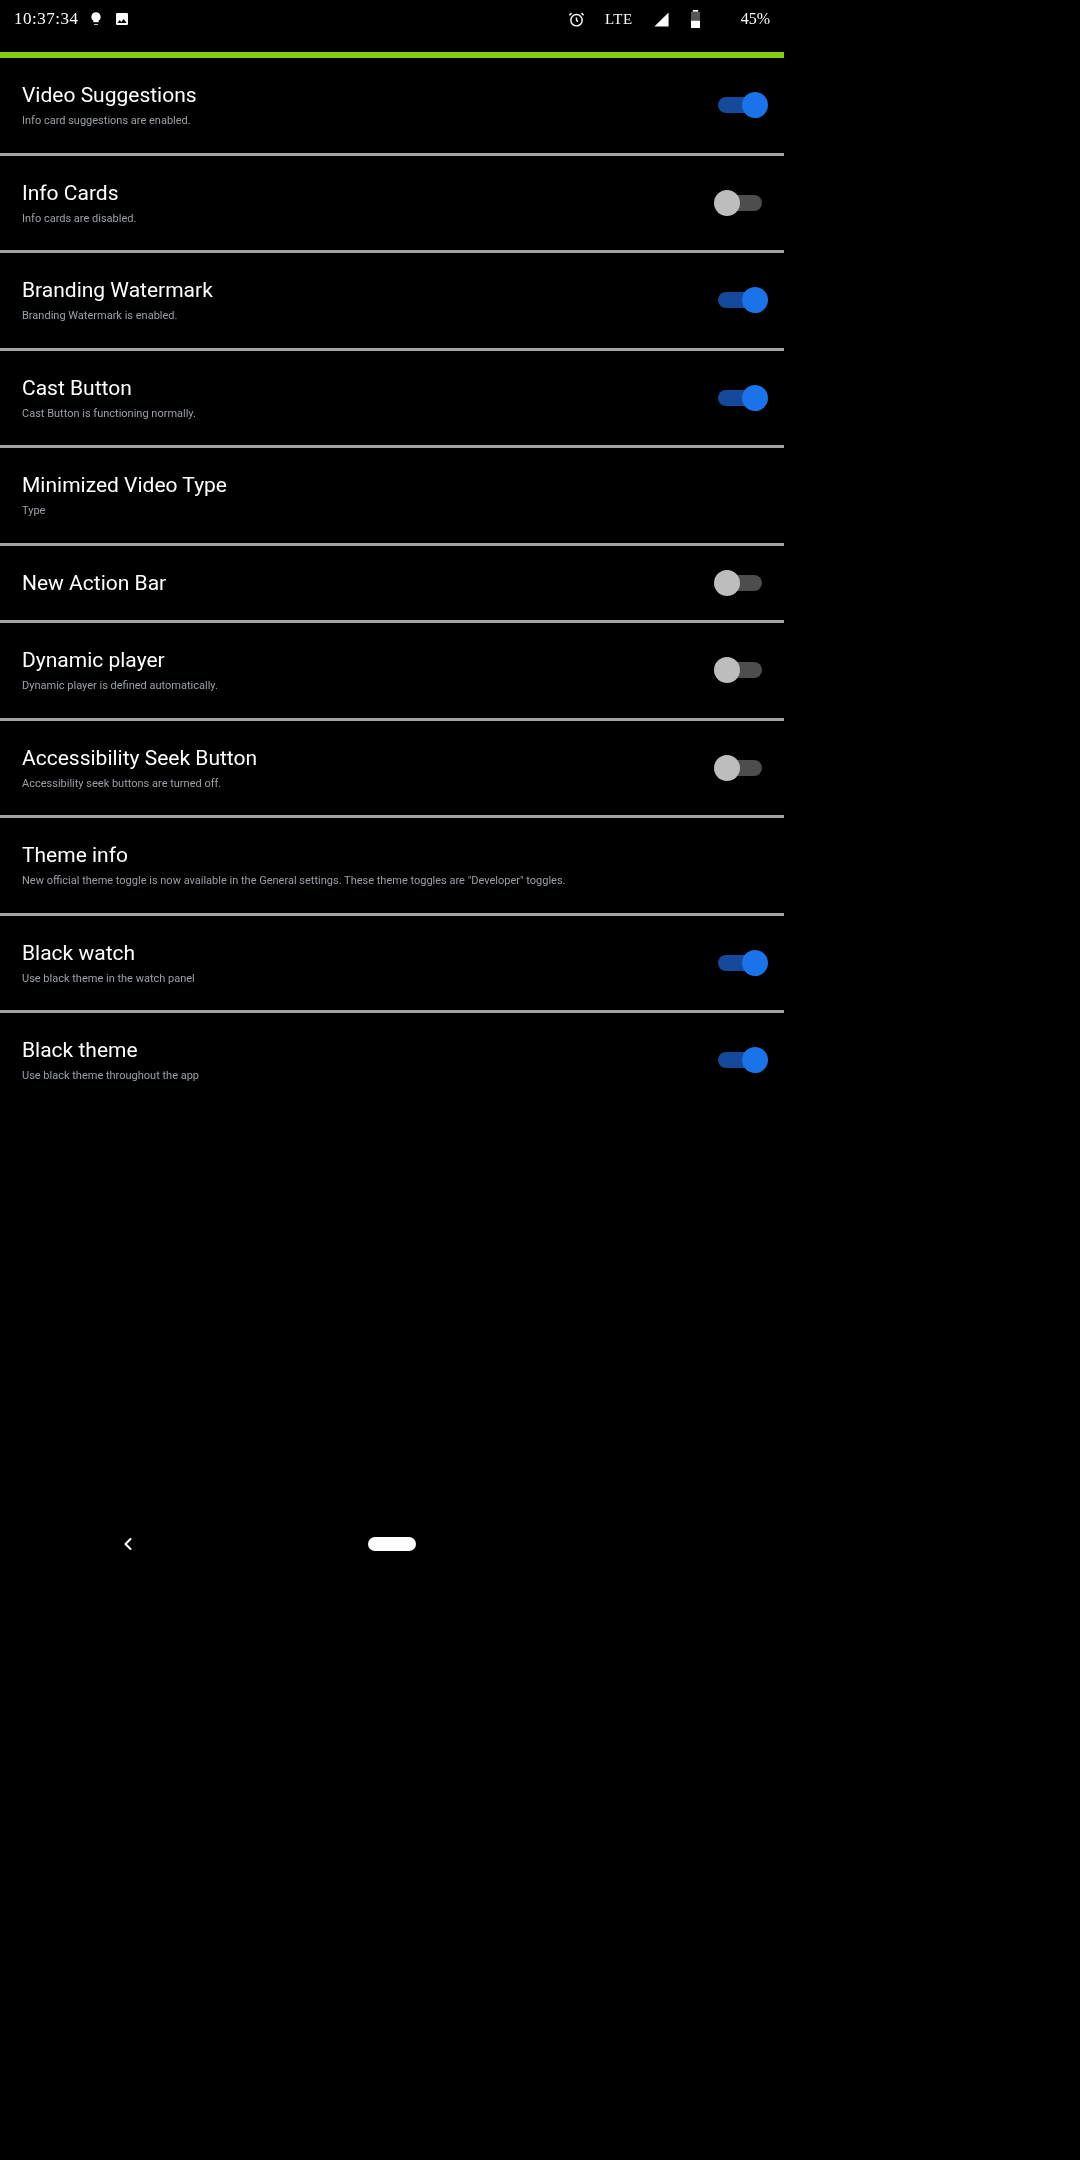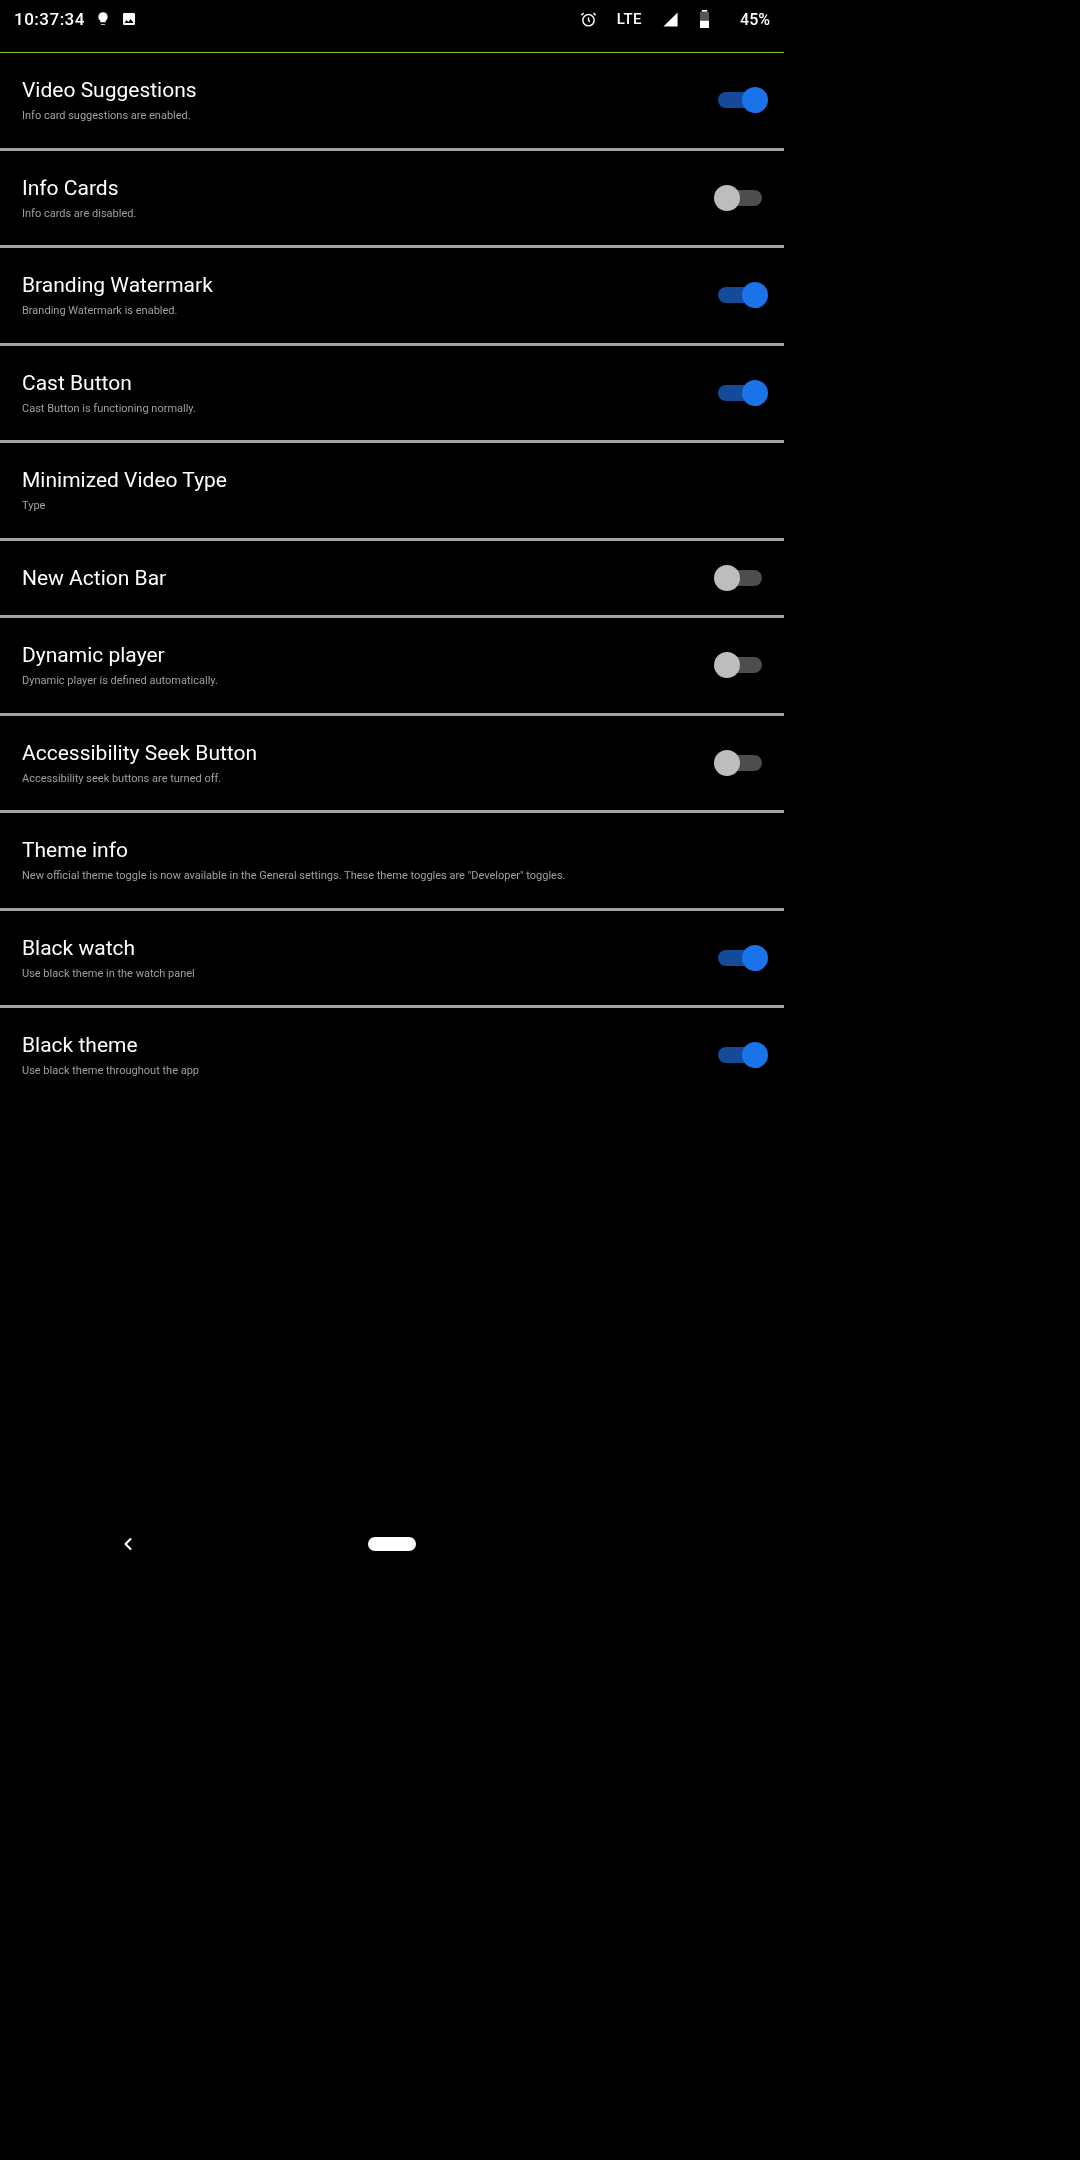--- a/index.html
+++ b/index.html
@@ -15,38 +15,39 @@
 
   
   .status-bar {
     height: 38px;
     display: flex;
     align-items: center;
     justify-content: space-between;
     padding: 0 14px;
     font-size: 17px;
     font-weight: 500;
+    font-family: Liberation Serif, serif;
   }
   .status-left, .status-right { display: flex; align-items: center; gap: 10px; }
   .status-left .clock { letter-spacing: 0.5px; }
   .ic { display: inline-flex; align-items: center; justify-content: center; }
   .status-right { gap: 20px; }
   .status-right .lte { font-size: 15px; letter-spacing: 0.5px; }
-  .status-right .pct { font-size: 16px; margin-left: 10px; }
+  .status-right .pct { font-size: 16px; margin-left: 20px; }
 
   
   .list { flex: 1; overflow: hidden; }
   .item {
     display: flex;
     align-items: center;
     padding: 24px 22px 24px 22px;
     border-top: 3px solid #a3a3a3;
     gap: 20px;
   }
-  .item:first-child { border-top: 1px solid #84cc16; margin-top: 14px; }
+  .item:first-child { border-top: 6px solid #84cc16; margin-top: 14px; }
   .item .texts { flex: 1; min-width: 0; }
   .item .title { font-size: 21px; font-weight: 400; color: #fff; line-height: 1.25; }
   .item .sub { font-size: 11px; color: #9aa0a6; margin-top: 6px; line-height: 1.3; }
 
   
   .switch {
     position: relative;
     width: 44px;
     height: 16px;
     border-radius: 8px;

